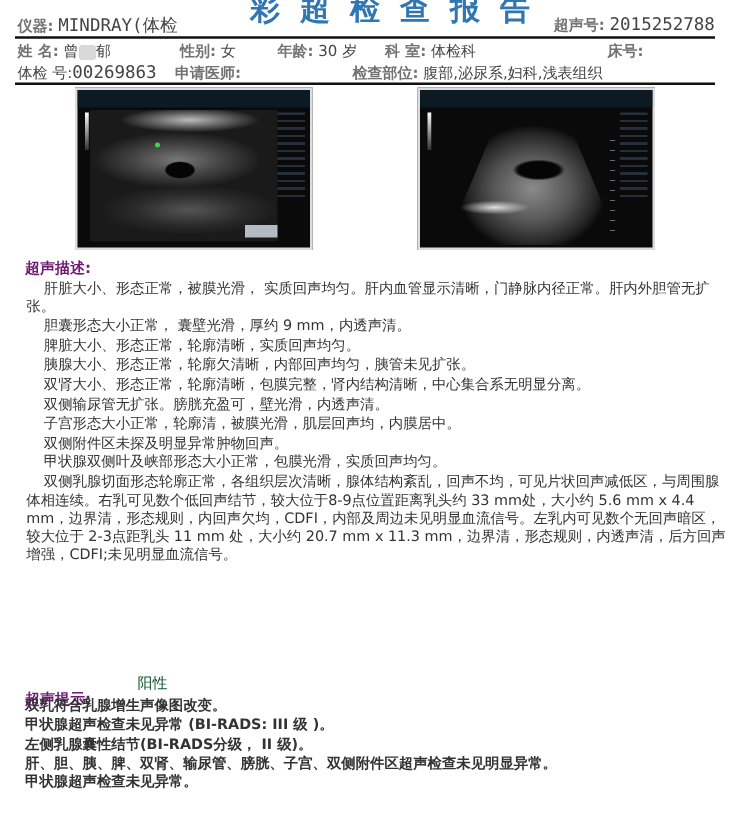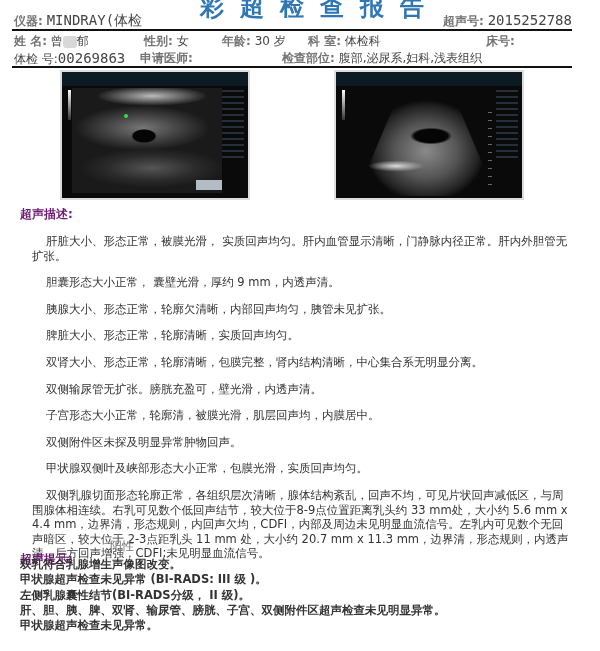--- a/index.html
+++ b/index.html
@@ -49,24 +49,24 @@
       radial-gradient(ellipse 30px 12px at 75px 40px, #050505 55%, transparent 70%),
       radial-gradient(ellipse 40px 8px at 40px 70px, #ddd 0%, transparent 70%),
       radial-gradient(ellipse 70px 60px at 70px 55px, #8a8a8a 0%, #555 45%, #222 75%, transparent 85%);
     clip-path: polygon(30% 0, 70% 0, 100% 100%, 0 100%);
   }
   .us2 .meas { position: absolute; right: 30px; top: 40px; width: 4px; height: 80px;
     background: repeating-linear-gradient(#667 0 1px, transparent 1px 8px); }
 
   .section-title { position: absolute; font-size: 12px; font-weight: bold; color: #701a75; }
   .para { position: absolute; left: 20px; width: 565px; font-size: 11.5px; line-height: 14.6px; color: #333; }
-  .para p { margin: 12px; }
+  .para p { margin: 1px; }
   .para p.indent { text-indent: 14px; }
 
-  .hint-result { position: absolute; left: 110px; top: 538px; font-size: 12px; color: #737373; }
+  .hint-result { position: absolute; left: 110px; top: 538px; font-size: 12px; color: #14532d; }
   .conclusions { position: absolute; left: 20px; top: 557px; width: 560px; font-size: 11.5px; line-height: 15.3px; color: #333; font-weight: bold; }
 </style>
 </head>
 <body>
 
 <div class="title">彩超检查报告</div>
 
 <div class="hdr-row" style="left:14px; top:12px;">
   <span class="lbl">仪器:</span>
   <span class="mono" style="font-size:14px;">MINDRAY(体检</span>
@@ -126,22 +126,22 @@
   <div class="fan"></div>
   <div class="meas"></div>
   <div class="side-info"></div>
 </div>
 
 <div class="section-title" style="left:20px; top:206px;">超声描述:</div>
 
 <div class="para" style="top:222px;">
   <p class="indent">肝脏大小、形态正常，被膜光滑， 实质回声均匀。肝内血管显示清晰，门静脉内径正常。肝内外胆管无扩张。</p>
   <p class="indent">胆囊形态大小正常， 囊壁光滑，厚约 9 mm，内透声清。</p>
+  <p class="indent">脾脏大小、形态正常，轮廓清晰，实质回声均匀。</p>
   <p class="indent">胰腺大小、形态正常，轮廓欠清晰，内部回声均匀，胰管未见扩张。</p>
-  <p class="indent">脾脏大小、形态正常，轮廓清晰，实质回声均匀。</p>
   <p class="indent">双肾大小、形态正常，轮廓清晰，包膜完整，肾内结构清晰，中心集合系无明显分离。</p>
   <p class="indent">双侧输尿管无扩张。膀胱充盈可，壁光滑，内透声清。</p>
   <p class="indent">子宫形态大小正常，轮廓清，被膜光滑，肌层回声均，内膜居中。</p>
   <p class="indent">双侧附件区未探及明显异常肿物回声。</p>
   <p class="indent">甲状腺双侧叶及峡部形态大小正常，包膜光滑，实质回声均匀。</p>
   <p class="indent">双侧乳腺切面形态轮廓正常，各组织层次清晰，腺体结构紊乱，回声不均，可见片状回声减低区，与周围腺体相连续。右乳可见数个低回声结节，较大位于8-9点位置距离乳头约 33 mm处，大小约 5.6 mm x 4.4 mm，边界清，形态规则，内回声欠均，CDFI，内部及周边未见明显血流信号。左乳内可见数个无回声暗区，较大位于 2-3点距乳头 11 mm 处，大小约 20.7 mm x 11.3 mm，边界清，形态规则，内透声清，后方回声增强，CDFI;未见明显血流信号。</p>
 </div>
 
 <div class="section-title" style="left:20px; top:551px;">超声提示:</div>
 <div class="hint-result">阳性</div>

